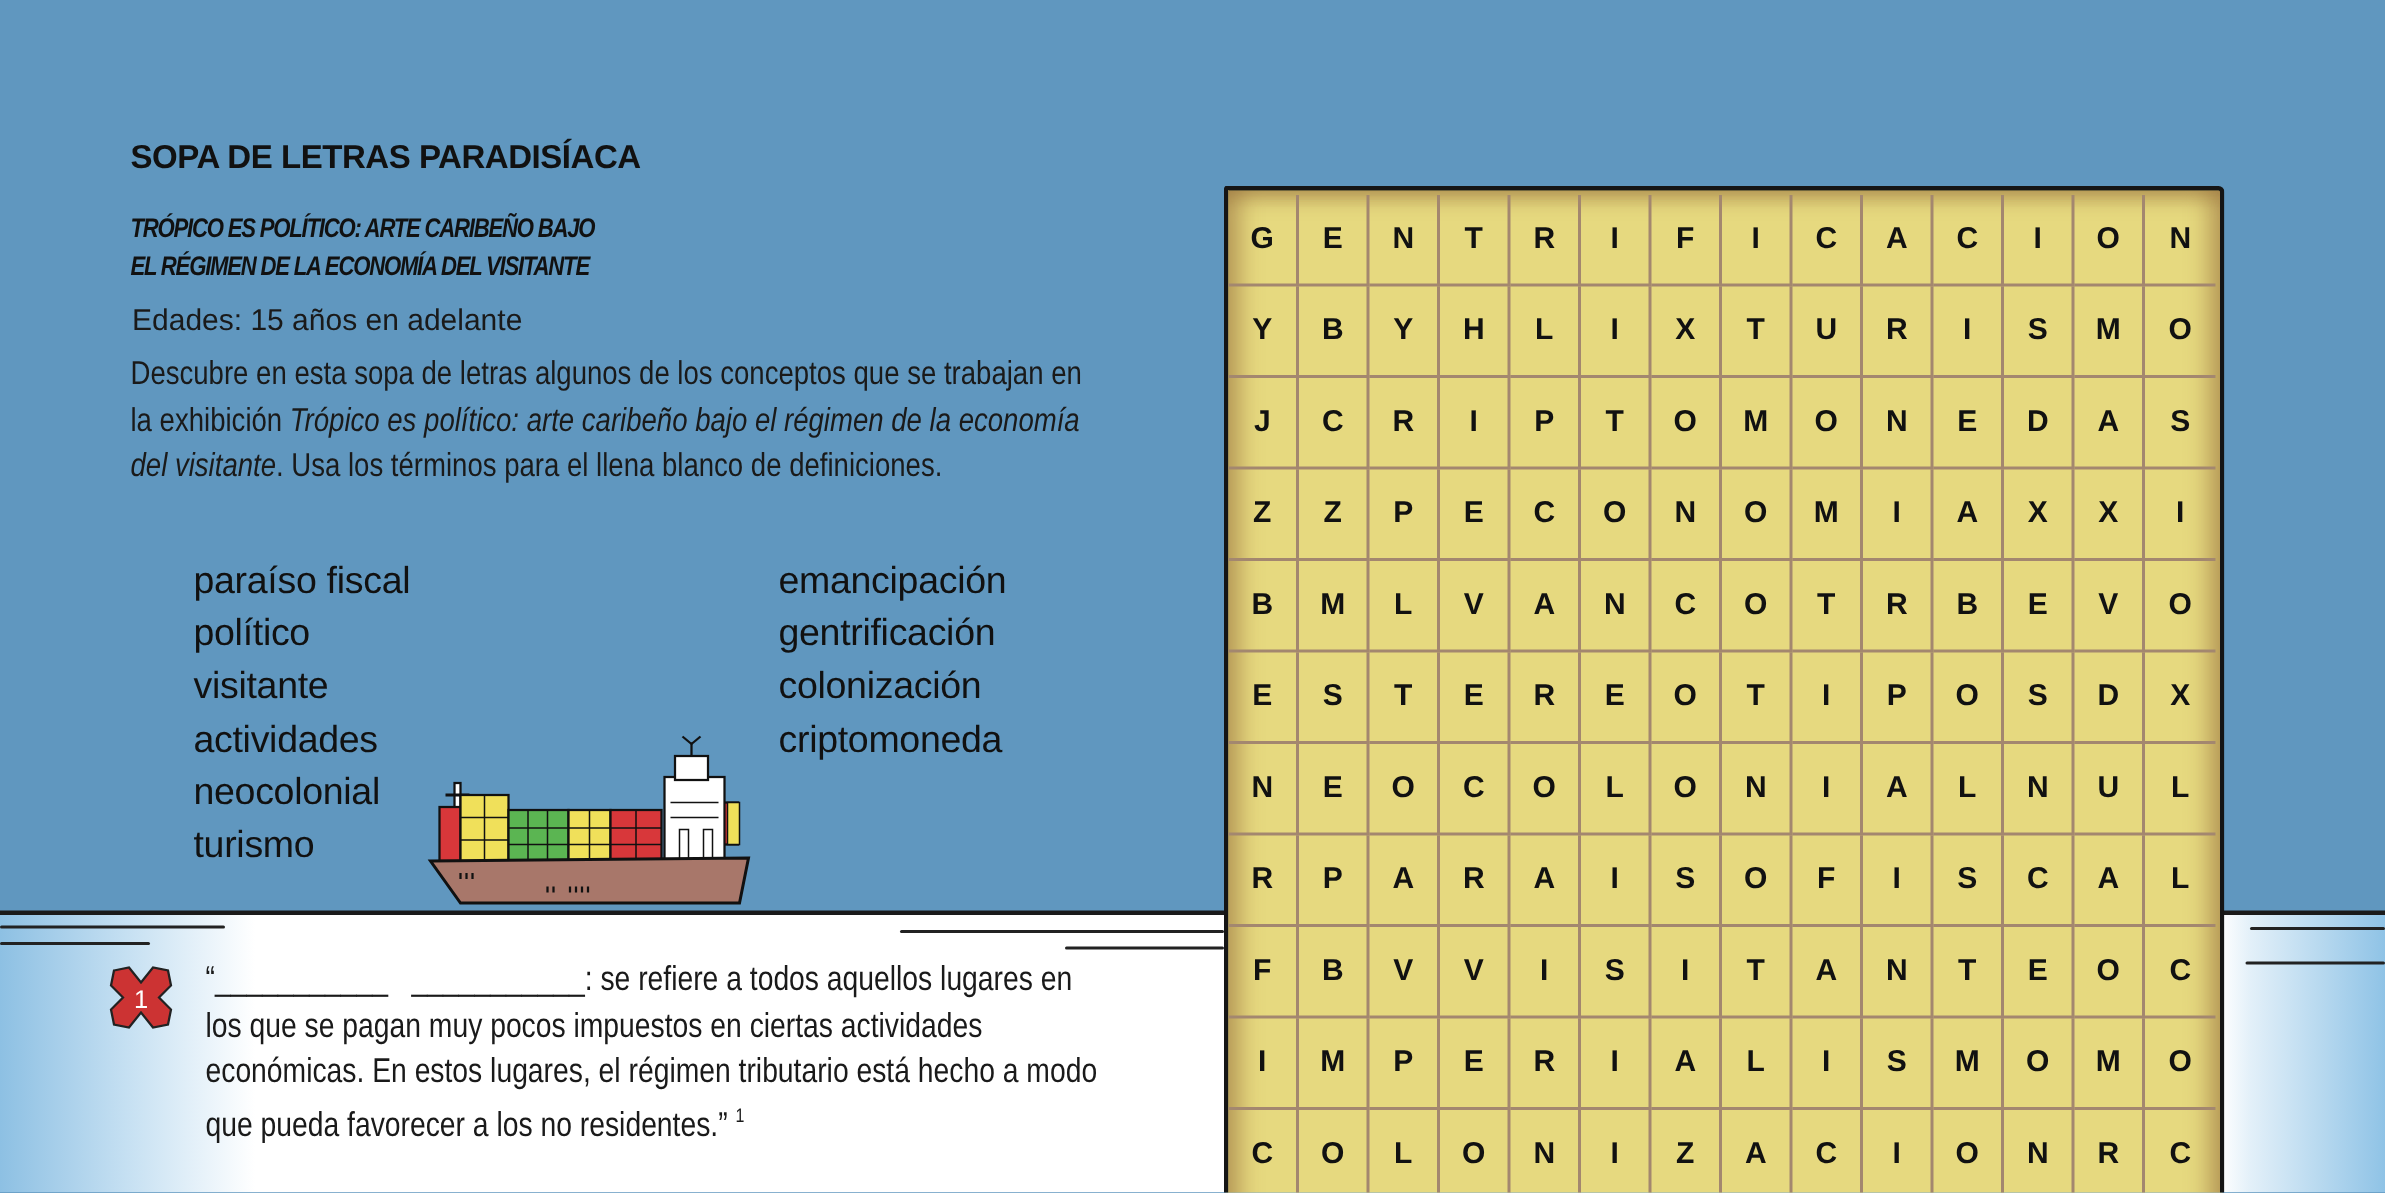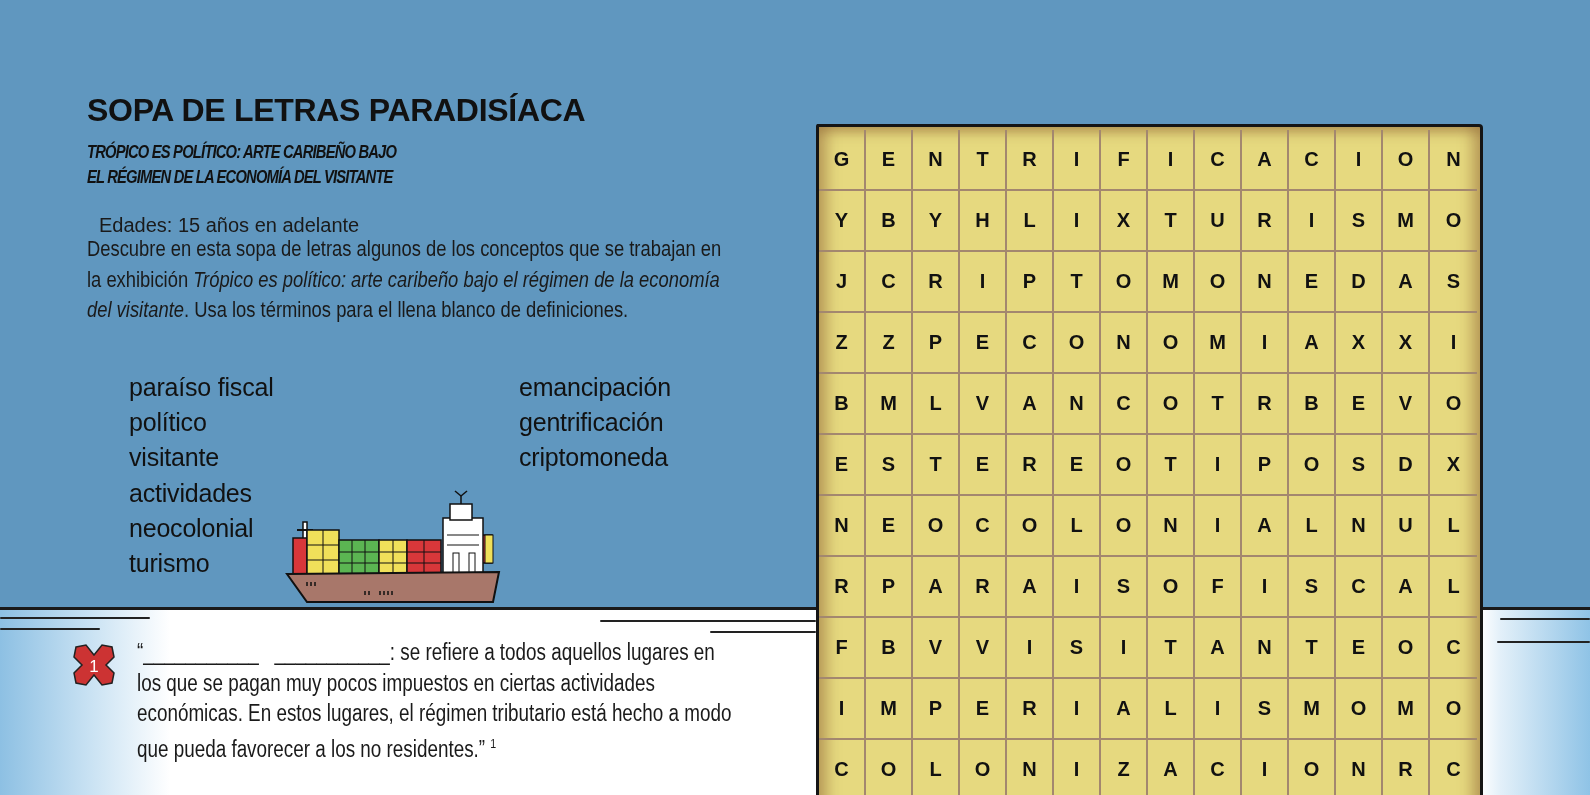--- a/index.html
+++ b/index.html
@@ -14,32 +14,32 @@
       position: absolute; left: 0; top: 609px; width: 1590px; height: 186px;
       background: linear-gradient(90deg, #8dc0e3 0px, #c9e2f3 90px, #ffffff 170px, #ffffff 1480px, #e3f0f9 1500px, #8fc3e6 1590px);
     }
     .horizon {
       position: absolute; left: 0; top: 607px; width: 1590px; height: 3px; background: #1a1a1a;
     }
     .wave { position: absolute; height: 2px; background: #222; border-radius: 2px; }
 
     .title {
       position: absolute; left: 87px; top: 92px; margin: 0;
-      font-size: 32px; font-weight: 700; letter-spacing: -0.3px;
+      font-size: 22px; font-weight: 700; letter-spacing: -0.3px;
       font-family: "Liberation Sans", sans-serif; color: #111;
     }
     .subtitle {
       position: absolute; left: 87px; top: 140px; margin: 0;
       font-size: 18px; font-weight: 700; font-style: italic; line-height: 25px;
       letter-spacing: -1px; text-transform: uppercase; color: #111;
       font-family: "Liberation Sans Narrow", "Liberation Sans", sans-serif;
       transform: scaleX(0.82); transform-origin: left top;
     }
     .ages {
-      position: absolute; left: 87px; top: 202px; margin: 12px;
+      position: absolute; left: 87px; top: 202px; margin: 1px;
       font-size: 20px; color: #1a1a1a;
     }
     .intro {
       position: absolute; left: 87px; top: 234px; width: 760px; margin: 0;
       font-size: 22px; line-height: 30.5px; color: #1a1a1a;
       transform: scaleX(0.835); transform-origin: left top;
     }
     .intro em { font-style: italic; }
 
     .words { position: absolute; top: 370px; margin: 0; padding: 0; list-style: none; }
@@ -100,20 +100,21 @@
   <li>paraíso fiscal</li>
   <li>político</li>
   <li>visitante</li>
   <li>actividades</li>
   <li>neocolonial</li>
   <li>turismo</li>
 </ul>
 <ul class="words right">
   <li>emancipación</li>
   <li>gentrificación</li>
+  <li>colonización</li>
   <li>criptomoneda</li>
 </ul>
 
 <svg class="ship" viewBox="0 0 225 115">
 
   <rect x="18" y="32" width="4" height="50" fill="#fff" stroke="#111" stroke-width="1.5"></rect>
   <line x1="12" y1="40" x2="28" y2="40" stroke="#111" stroke-width="2"></line>
 
   <rect x="8" y="48" width="14" height="36" fill="#d8373a" stroke="#111" stroke-width="1.5"></rect>
   <rect x="22" y="40" width="32" height="44" fill="#f0e05a" stroke="#111" stroke-width="1.5"></rect>

